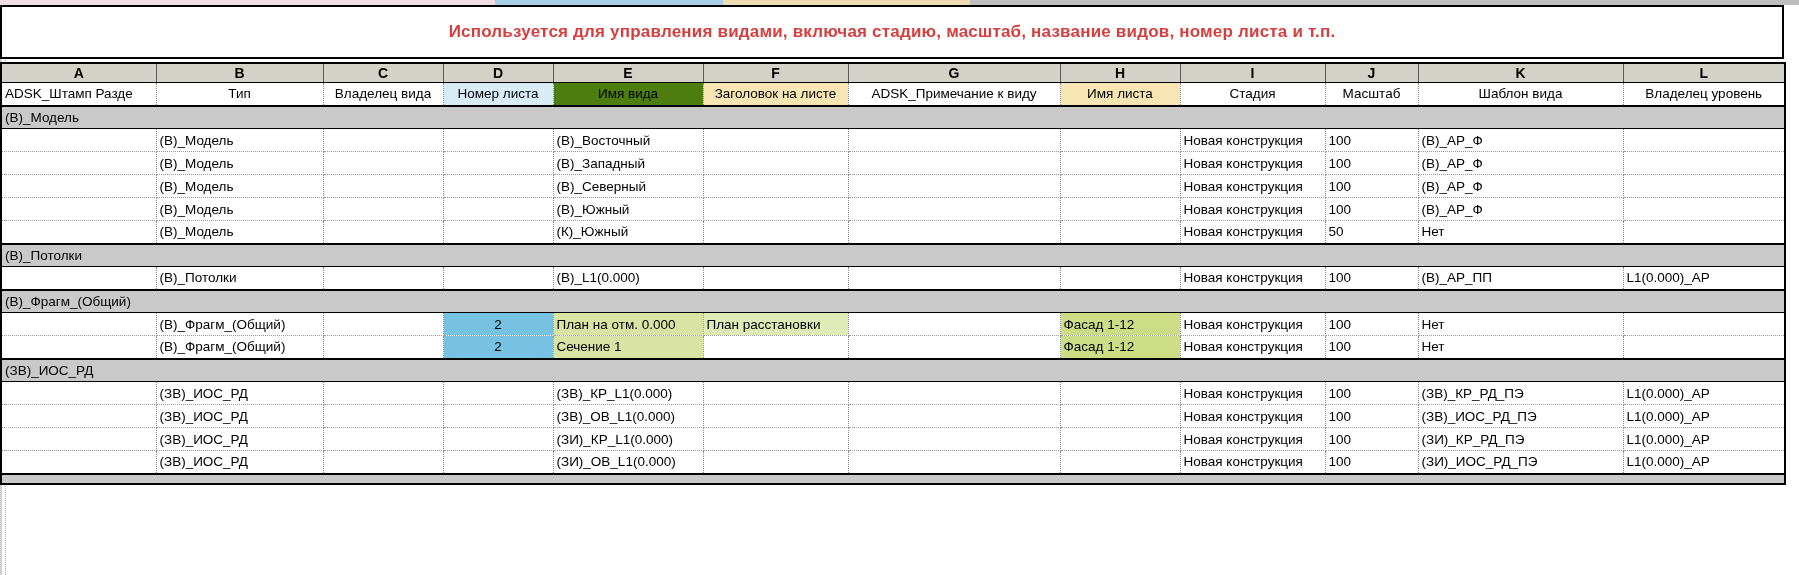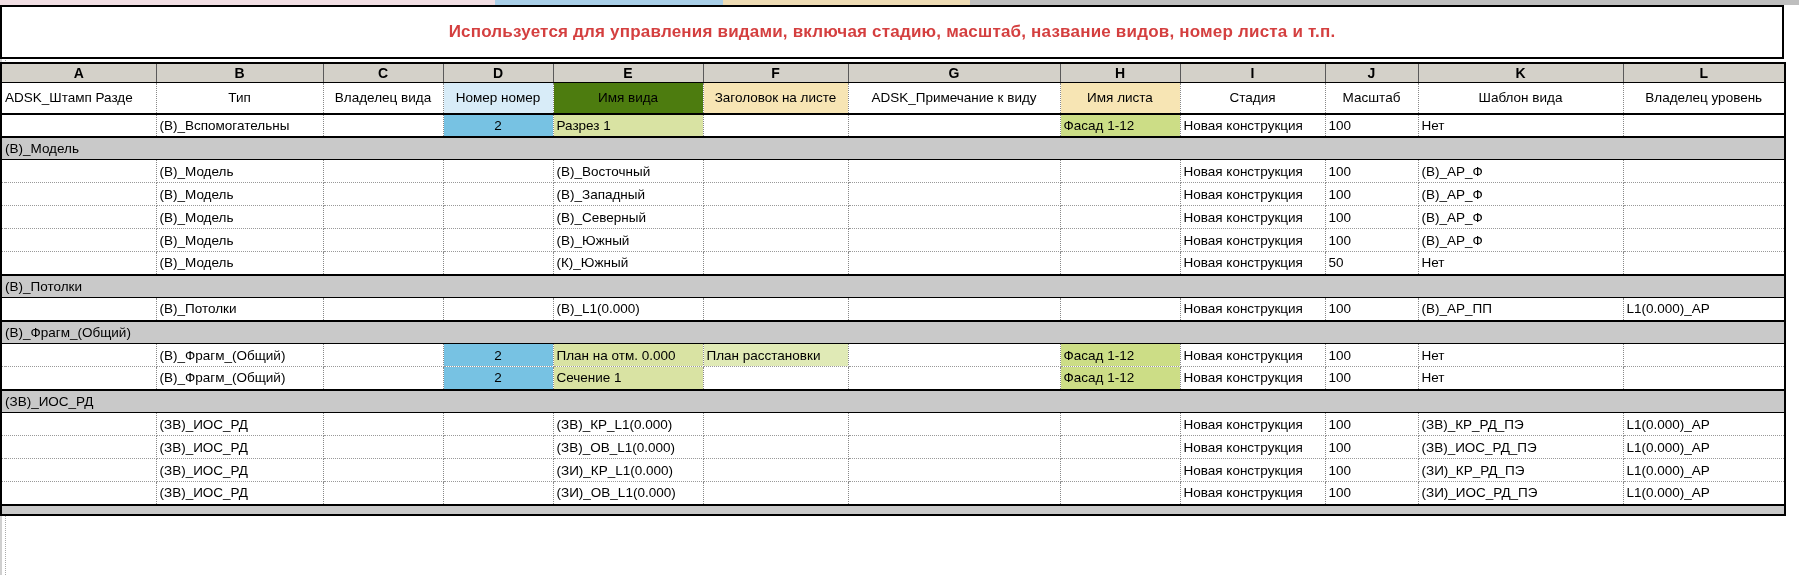--- a/index.html
+++ b/index.html
@@ -29,21 +29,21 @@
   table{border-collapse:collapse;table-layout:fixed;width:1780px;border:2px solid #000;}
   td{box-sizing:border-box;overflow:hidden;white-space:nowrap;font-size:13.5px;color:#000;}
   
   tr.letters td{
     height:19px;background:var(--letters-gray,#d4d1c9);
     text-align:center;font-weight:bold;font-size:14px;
     border:1px solid #5a5a5a;border-bottom:1px solid #000;
   }
   
   tr.hdr td{
-    height:31px;background:#fff;text-align:center;
+    height:23px;background:#fff;text-align:center;
     border-left:1px dotted #888;border-right:1px dotted #888;border-bottom:2px solid #000;
     padding:0 2px;
   }
   tr.hdr td.al{text-align:left;padding-left:3px;}
   
   tr.grp td{
     background:var(--group-gray,#c9c9c9);
     border-top:2px solid #000;border-bottom:1px solid #000;
     padding-left:3px;height:23px;vertical-align:middle;
   }
@@ -102,44 +102,30 @@
           <td>H</td>
           <td>I</td>
           <td>J</td>
           <td>K</td>
           <td>L</td>
         </tr>
         <tr class="hdr">
           <td class="al">ADSK_Штамп Разде</td>
           <td>Тип</td>
           <td>Владелец вида</td>
-          <td style="background: rgb(216, 236, 248);">Номер номер</td>
+          <td style="background: rgb(216, 236, 248);">Номер листа</td>
           <td style="background: #4d7c0f;">Имя вида</td>
           <td style="background: rgb(247, 229, 180);">Заголовок на листе</td>
           <td>ADSK_Примечание к виду</td>
           <td style="background: rgb(247, 229, 180);">Имя листа</td>
           <td>Стадия</td>
           <td>Масштаб</td>
           <td>Шаблон вида</td>
           <td>Владелец уровень</td>
         </tr>
-        <tr class="data">
-          <td></td>
-          <td>(В)_Вспомогательны</td>
-          <td></td>
-          <td class="c" style="background: rgb(119, 194, 227);">2</td>
-          <td style="background: rgb(217, 227, 163);">Разрез 1</td>
-          <td></td>
-          <td></td>
-          <td style="background: rgb(204, 221, 134);">Фасад 1-12</td>
-          <td>Новая конструкция</td>
-          <td>100</td>
-          <td>Нет</td>
-          <td></td>
-        </tr>
         <tr class="grp">
           <td colspan="12">(В)_Модель</td>
         </tr>
         <tr class="data">
           <td></td>
           <td>(В)_Модель</td>
           <td></td>
           <td class="c"></td>
           <td>(В)_Восточный</td>
           <td></td>

